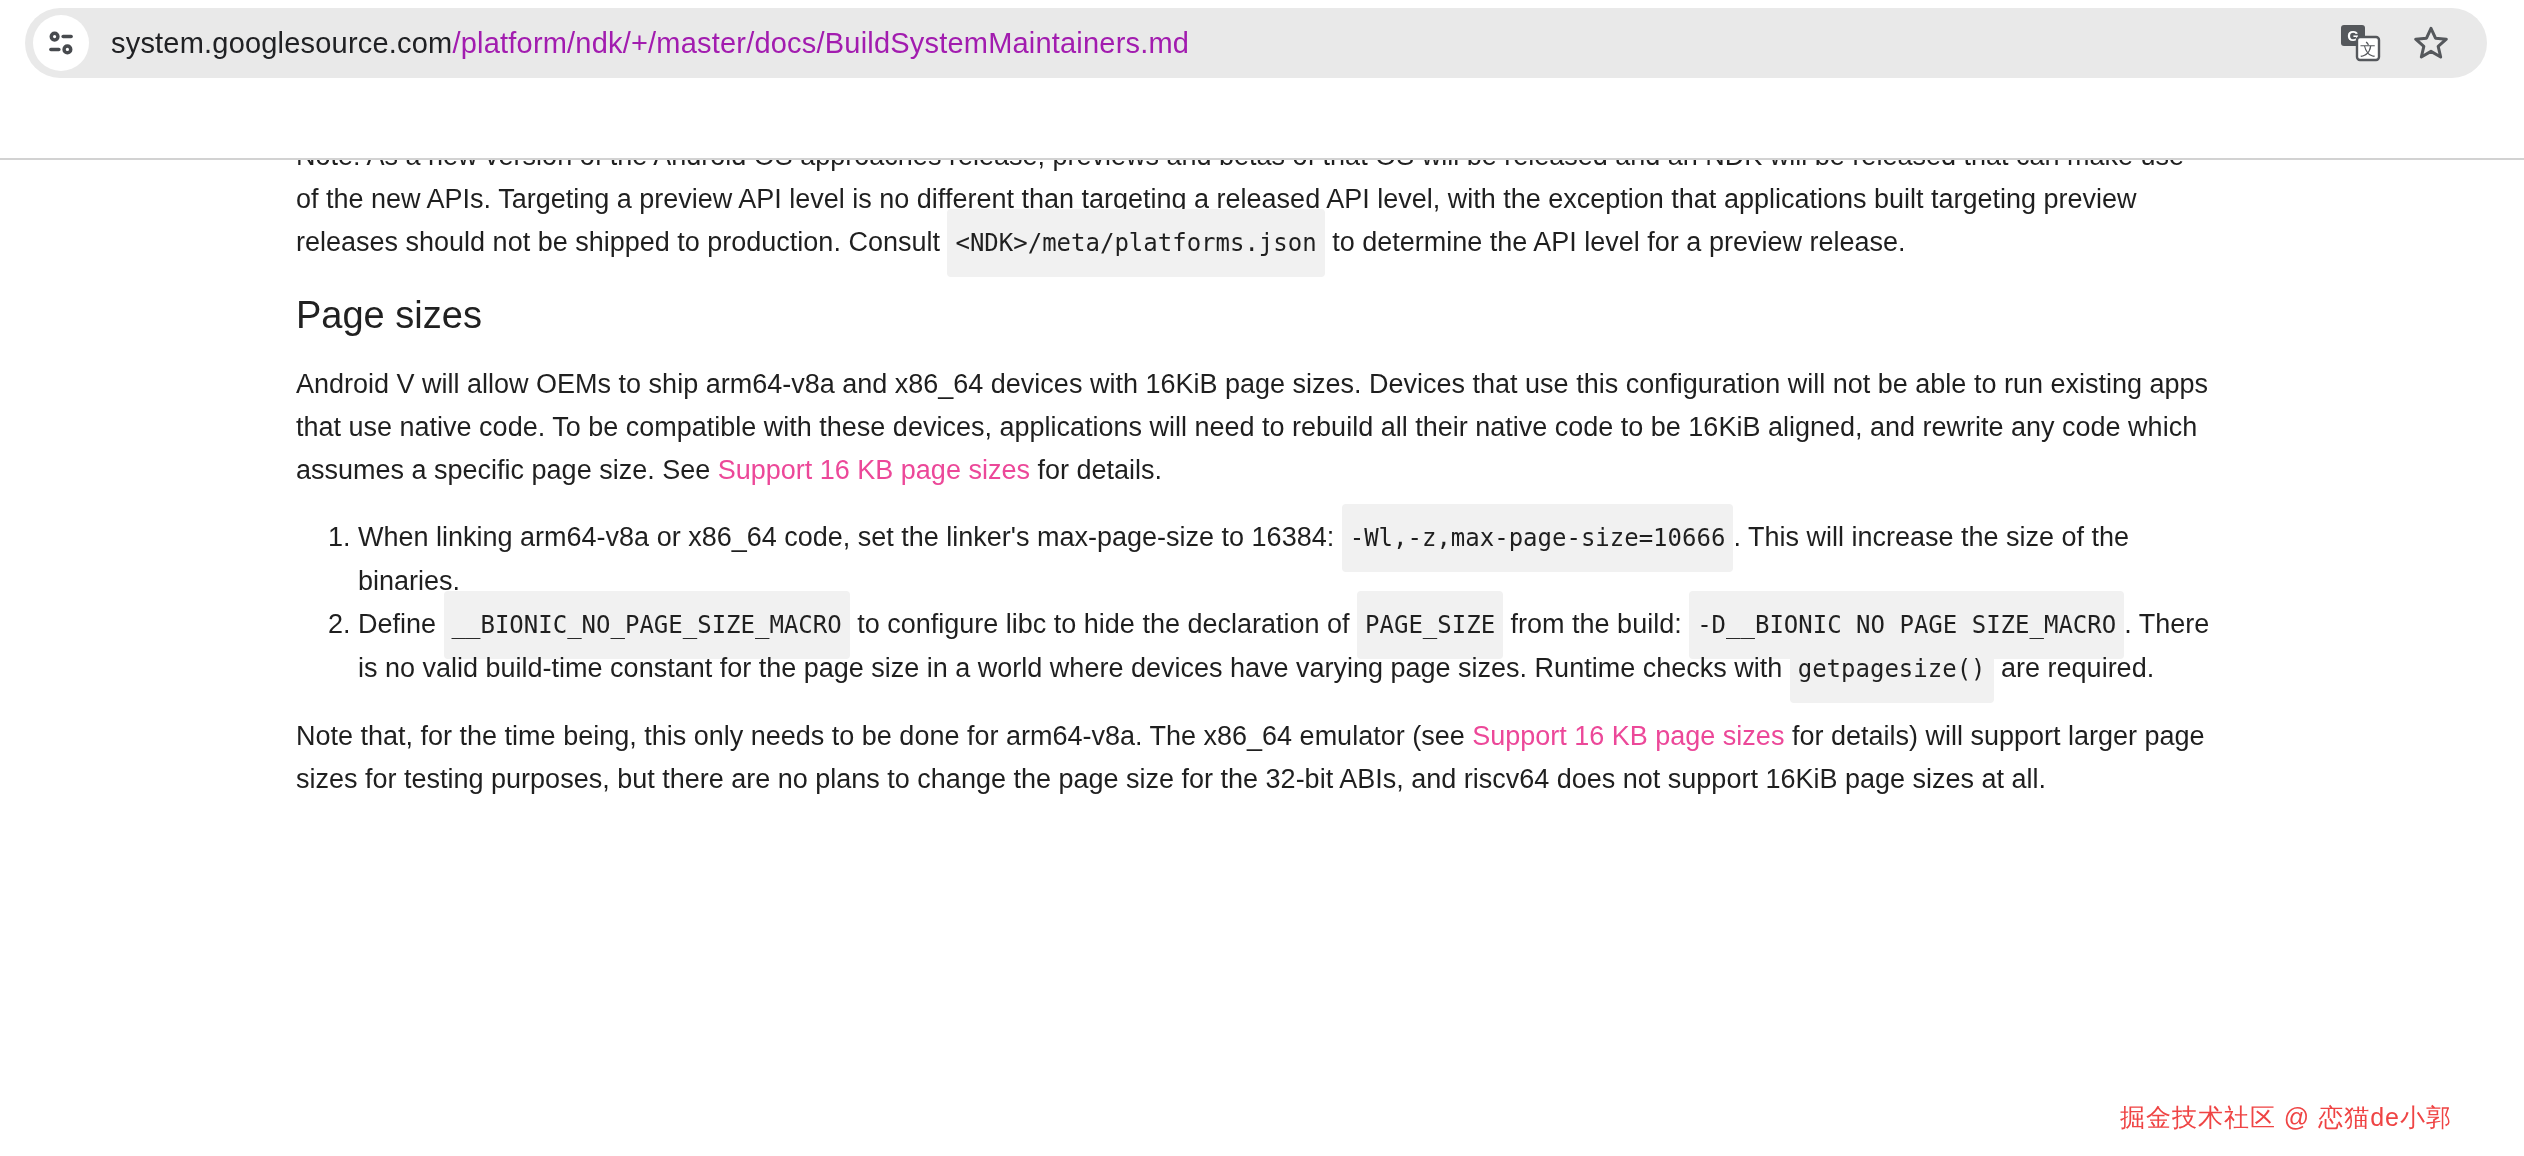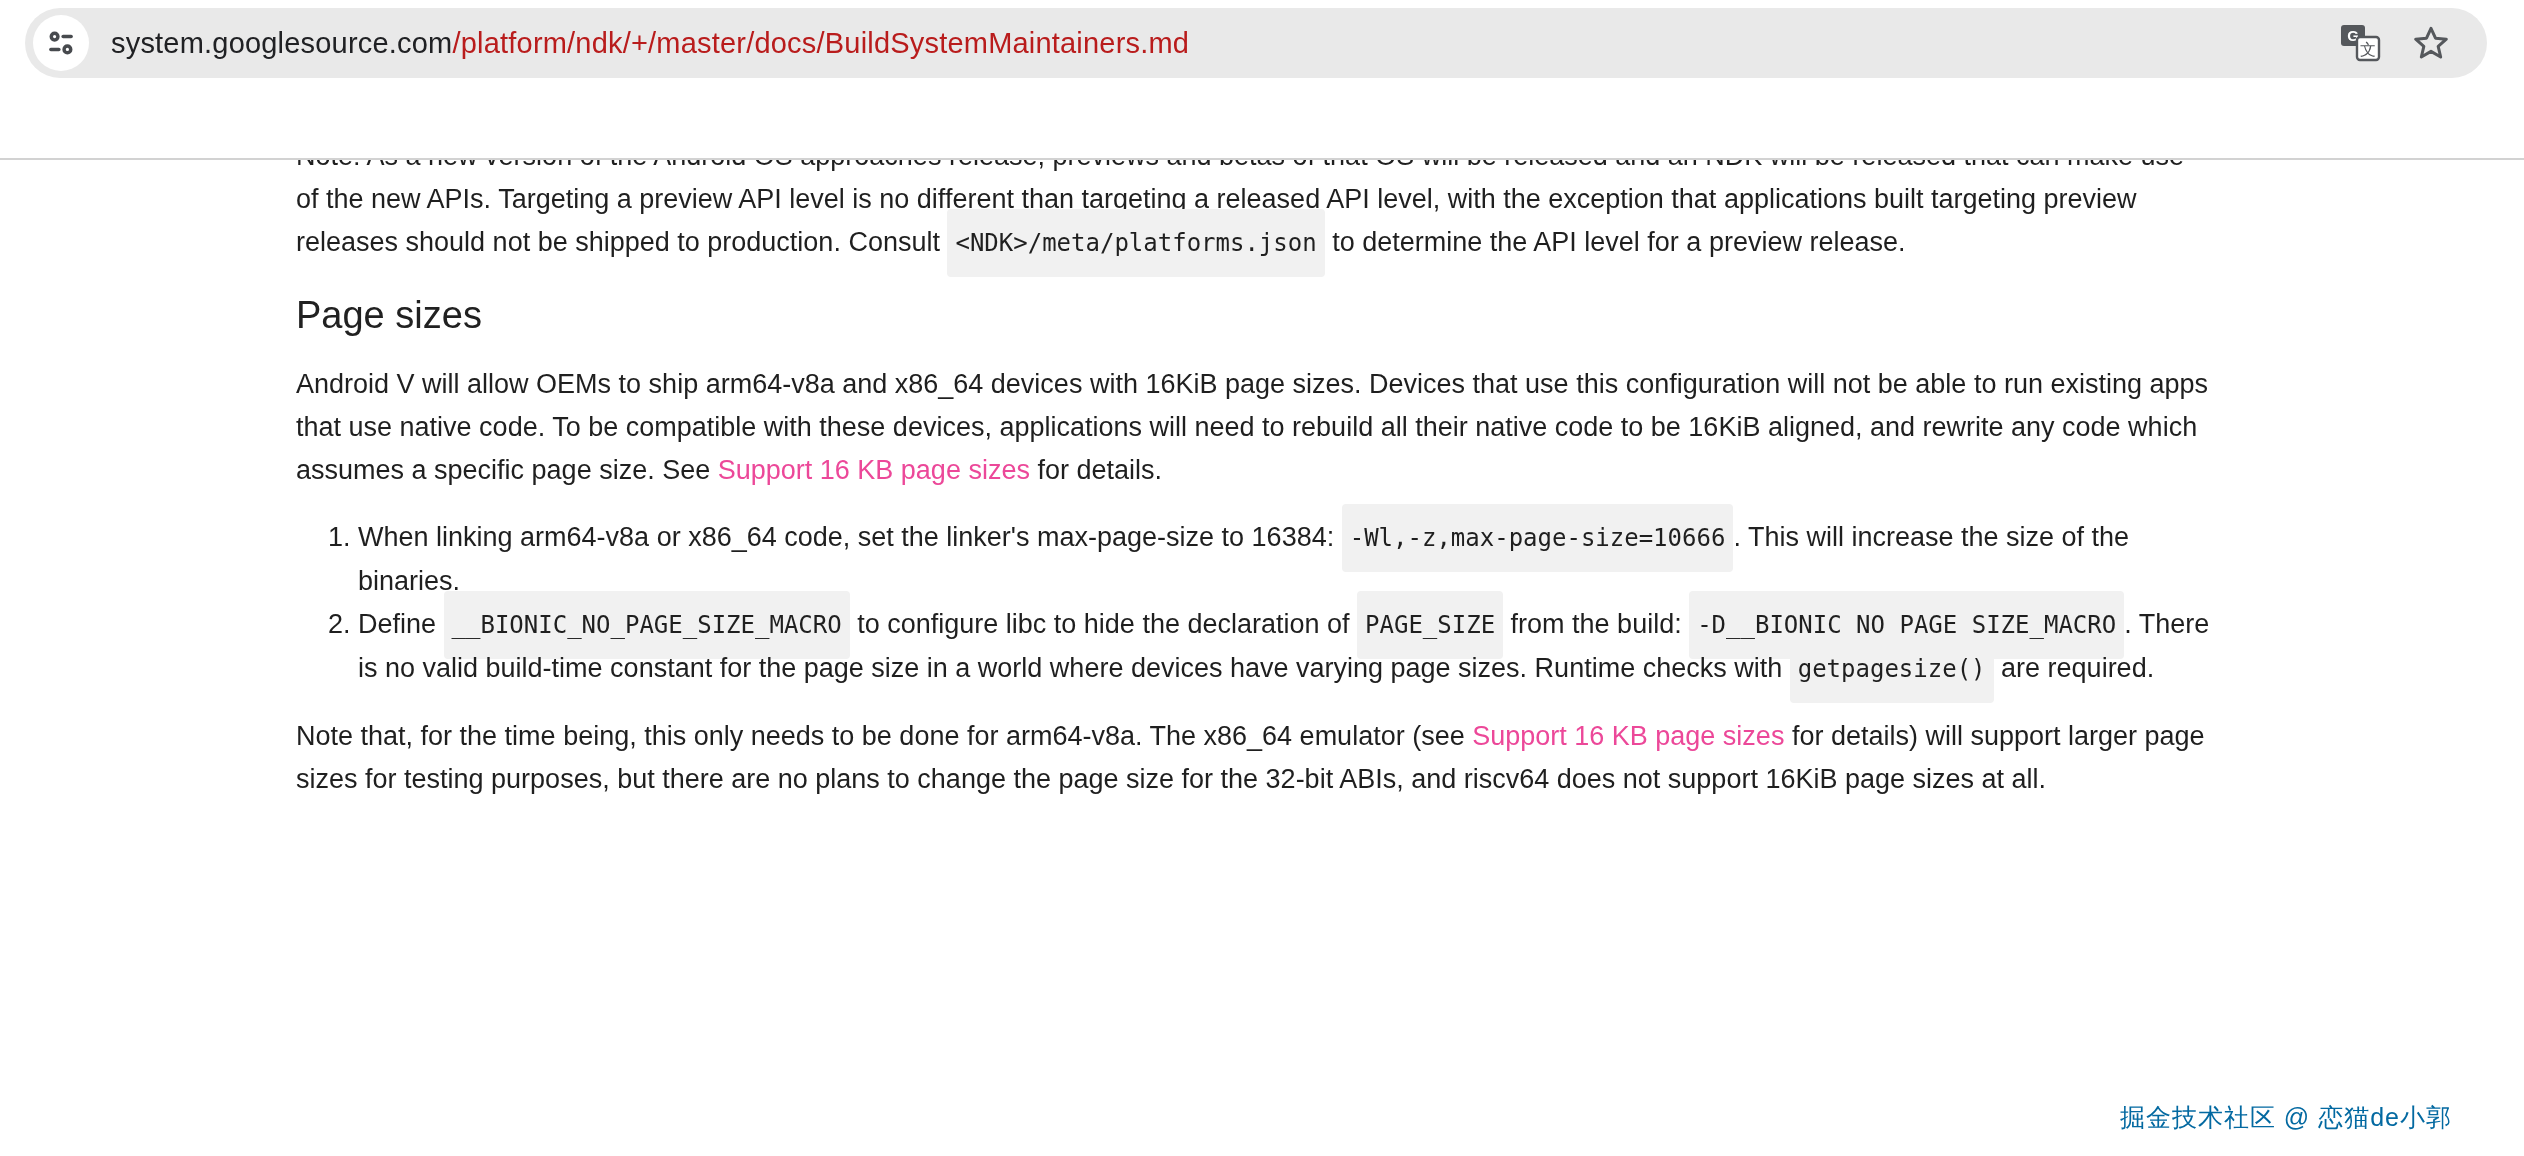--- a/index.html
+++ b/index.html
@@ -8,41 +8,41 @@
 
   
   .toolbar { position: relative; width: 100%; height: 158px; background: #ffffff; }
   .omnibox { position: absolute; left: 25px; top: 8px; width: 2462px; height: 70px;
     background: #e9e9e9; border-radius: 35px; display: flex; align-items: center; }
   .site-info { width: 56px; height: 56px; margin-left: 8px; background: #ffffff;
     border-radius: 50%; display: flex; align-items: center; justify-content: center;
     flex: 0 0 auto; cursor: pointer; }
   .url-text { margin-left: 22px; font-size: 29px; color: #202124; white-space: nowrap;
     overflow: hidden; flex: 1 1 auto; letter-spacing: 0.2px; }
-  .url-text .path { color: #b91c1c; text-align: center; }
+  .url-text .path { color: #a21caf; text-align: center; }
   .omnibox-actions { display: flex; align-items: center; gap: 26px; padding-right: 34px;
     flex: 0 0 auto; }
   .icon-btn { width: 44px; height: 44px; display: flex; align-items: center;
     justify-content: center; cursor: pointer; }
 
   
   .content { position: relative; width: 100%; height: 998px; background: #ffffff;
     border-top: 2px solid #d2d2d2; overflow: hidden;
     padding: 0 310px 0 296px; color: #1f1f1f; }
   .content p { font-size: 27px; line-height: 43px; margin: 24px 0; }
   .content p.clipped { margin-top: -25px; }
   .content h2 { font-size: 38px; line-height: 48px; font-weight: 400; color: #212121;
     margin: 26px 0 10px 0; }
   .content ol { font-size: 27px; line-height: 43px; margin: 24px 0; padding-left: 62px; }
   .inline-code { font-family: "DejaVu Sans Mono", monospace; font-size: 24px;
     background: #f1f1f1; border-radius: 4px; padding: 20px 8px; white-space: nowrap; }
   .doc-link { color: #ec4899; text-decoration: none; cursor: pointer; }
 
   .watermark { position: absolute; right: 72px; bottom: 22px; font-size: 25px;
-    color: #0369a1; text-shadow: 2px 2px 1px rgba(255,255,255,0.95); letter-spacing: 1px; }
+    color: #ef4444; text-shadow: 2px 2px 1px rgba(255,255,255,0.95); letter-spacing: 1px; }
 </style>
 </head>
 <body>
 
 <header class="toolbar">
   <div class="omnibox">
     <div class="site-info">
       <svg width="32" height="32" viewBox="0 0 24 24">
         <g stroke="#474a4e" stroke-width="2.6" stroke-linecap="round" fill="none">
           <circle cx="7.2" cy="7.2" r="2.5" fill="none"></circle>

